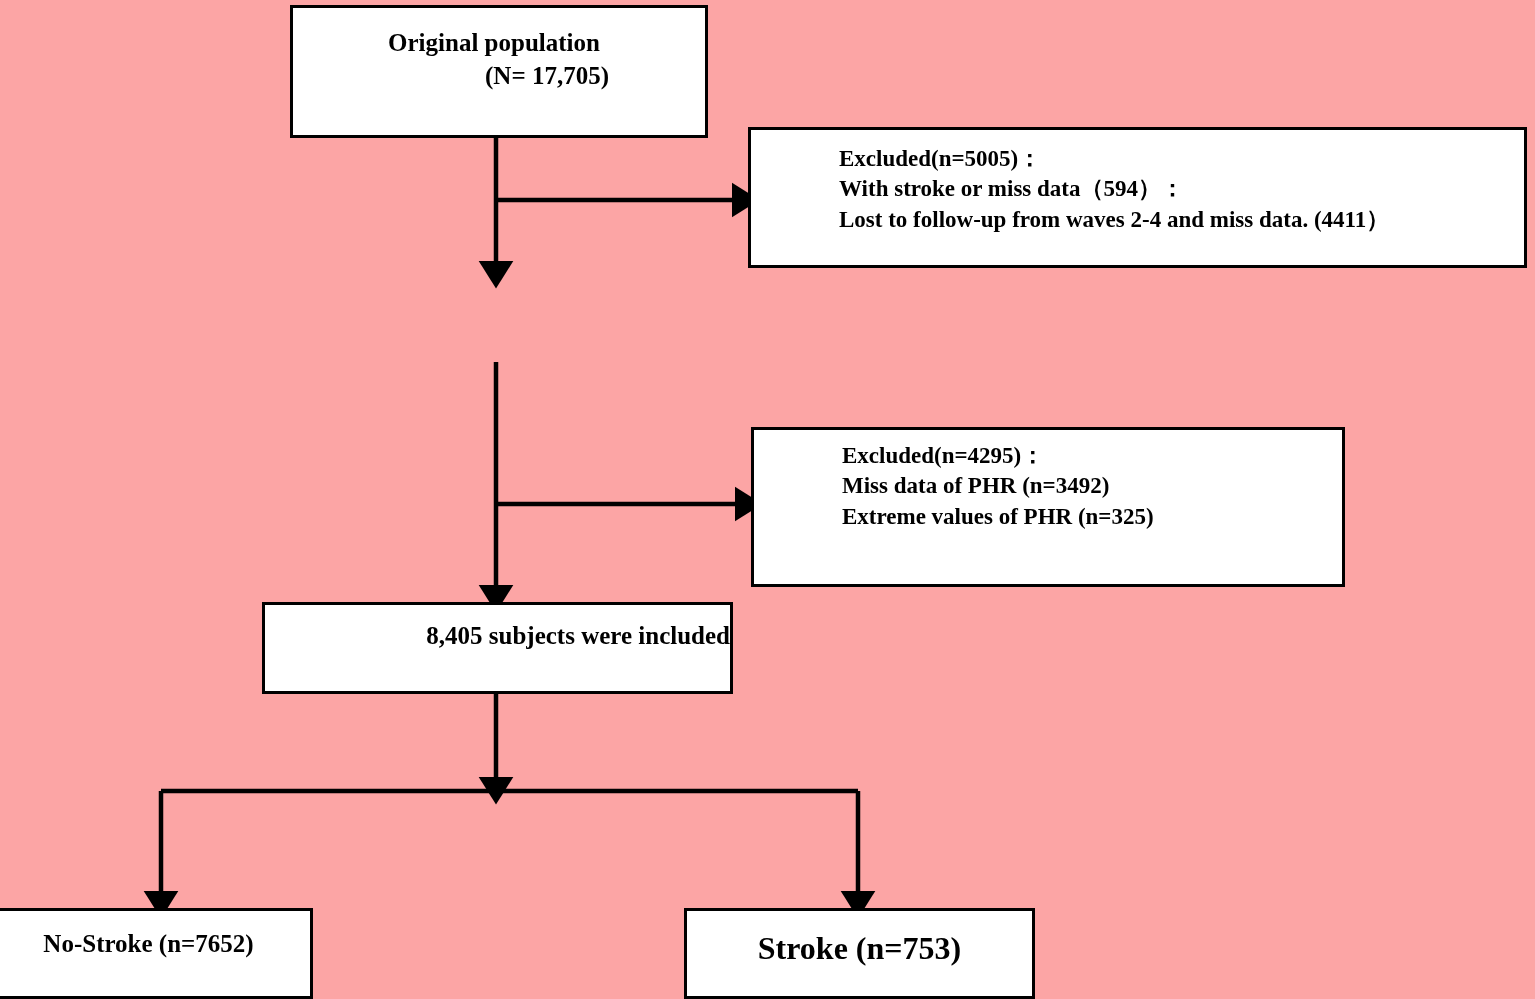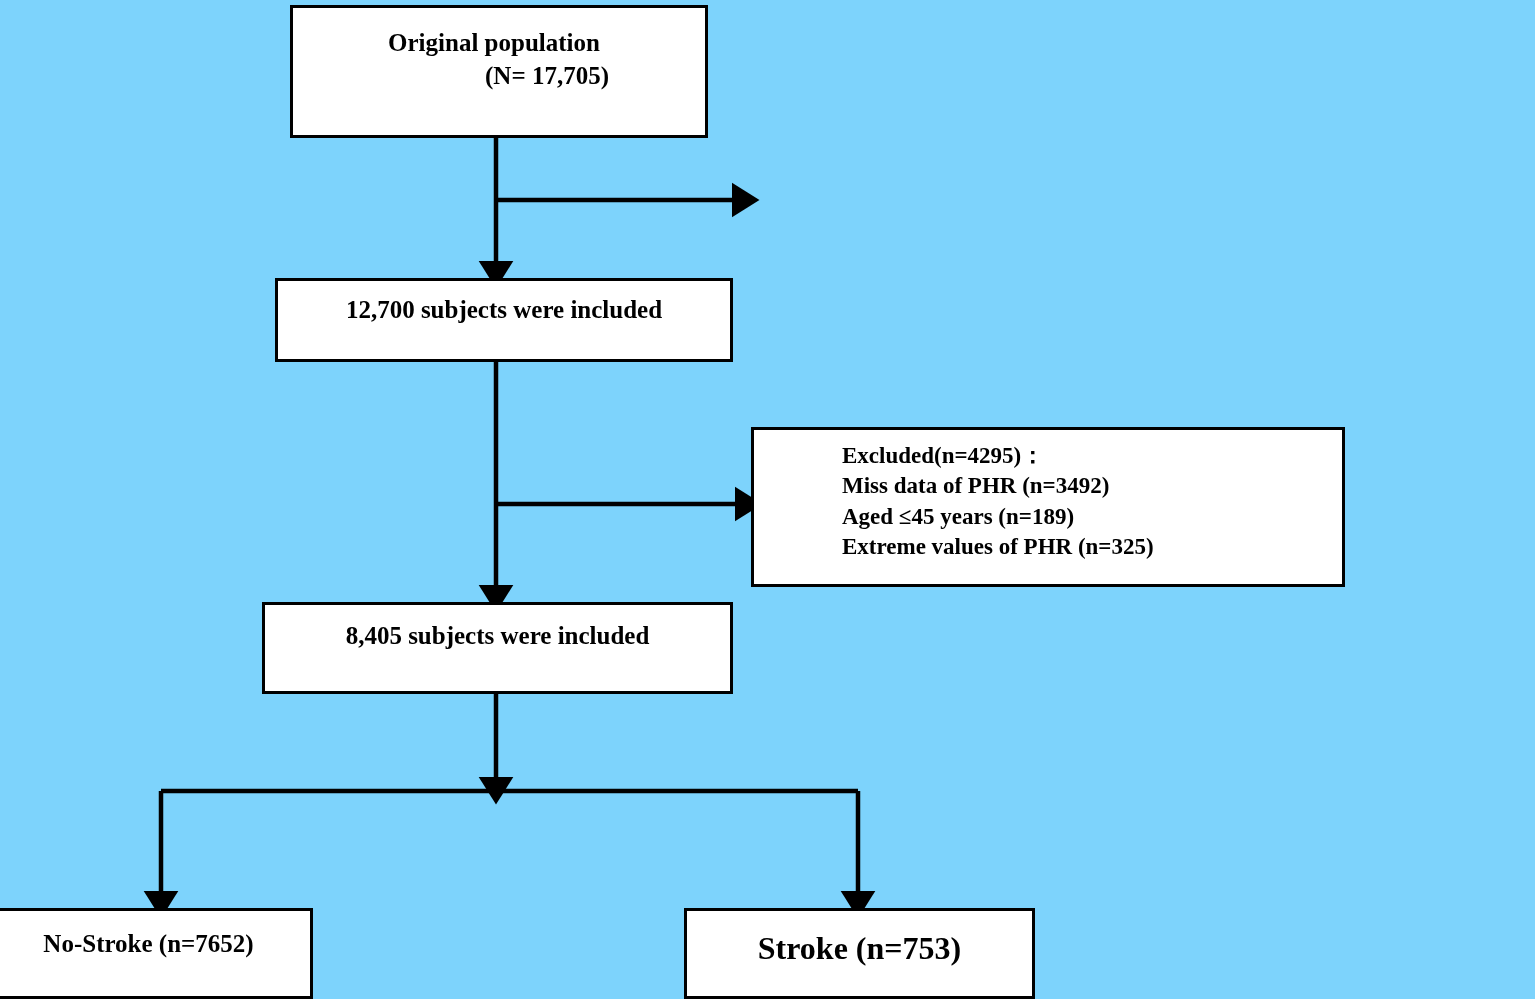--- a/index.html
+++ b/index.html
@@ -7,21 +7,21 @@
     padding: 0;
     background: #ffffff;
   }
   body {
     font-family: "Liberation Serif", "DejaVu Serif", serif;
   }
   #flowchart-root {
     position: relative;
     width: 1535px;
     height: 999px;
-    background: #7dd3fc;
+    background: #fca5a5;
     overflow: hidden;
   }
   #connectors {
     position: absolute;
     left: 0;
     top: 0;
     width: 1535px;
     height: 999px;
     pointer-events: none;
   }
@@ -65,21 +65,21 @@
   }
   #node-excluded-2 {
     left: 751px; top: 427px; width: 594px; height: 160px;
     font-size: 23px;
     padding: 11px 16px 0 88px;
   }
   #node-included-2 {
     left: 262px; top: 602px; width: 471px; height: 92px;
     font-size: 25px;
     padding-top: 14px;
-    text-align: center;
+    text-align: right;
   }
   #node-no-stroke {
     left: -16px; top: 908px; width: 329px; height: 91px;
     font-size: 25px;
     padding-top: 16px;
     text-align: center;
   }
   #node-stroke {
     left: 684px; top: 908px; width: 351px; height: 91px;
     font-size: 32px;
@@ -114,29 +114,30 @@
     <path d="M161,791 L161,896" stroke="#000000" stroke-width="4.5" fill="none" marker-end="url(#arrowhead)"></path>
 
     <path d="M858,791 L858,896" stroke="#000000" stroke-width="4.5" fill="none" marker-end="url(#arrowhead)"></path>
   </svg>
 
   <div class="node" id="node-original">
     <span class="txt line-title">Original population</span>
     <span class="txt line-sub">(N= 17,705)</span>
   </div>
 
+  <div class="node" id="node-excluded-1">
+    <span class="txt">Excluded(n=5005)：</span>
+    <span class="txt">With stroke or miss data（594）：</span>
+    <span class="txt">Lost to follow-up from waves 2-4 and miss data. (4411）</span>
+  </div>
 
-  <div class="node" id="node-included-1">
-    <span class="txt">12,700 subjects were included</span>
-  </div>
 
   <div class="node" id="node-excluded-2">
     <span class="txt">Excluded(n=4295)：</span>
     <span class="txt">Miss data of PHR (n=3492)</span>
-    <span class="txt">Aged ≤45 years (n=189)</span>
     <span class="txt">Extreme values of PHR (n=325)</span>
   </div>
 
   <div class="node" id="node-included-2">
     <span class="txt">8,405 subjects were included</span>
   </div>
 
   <div class="node" id="node-no-stroke">
     <span class="txt">No-Stroke (n=7652)</span>
   </div>

